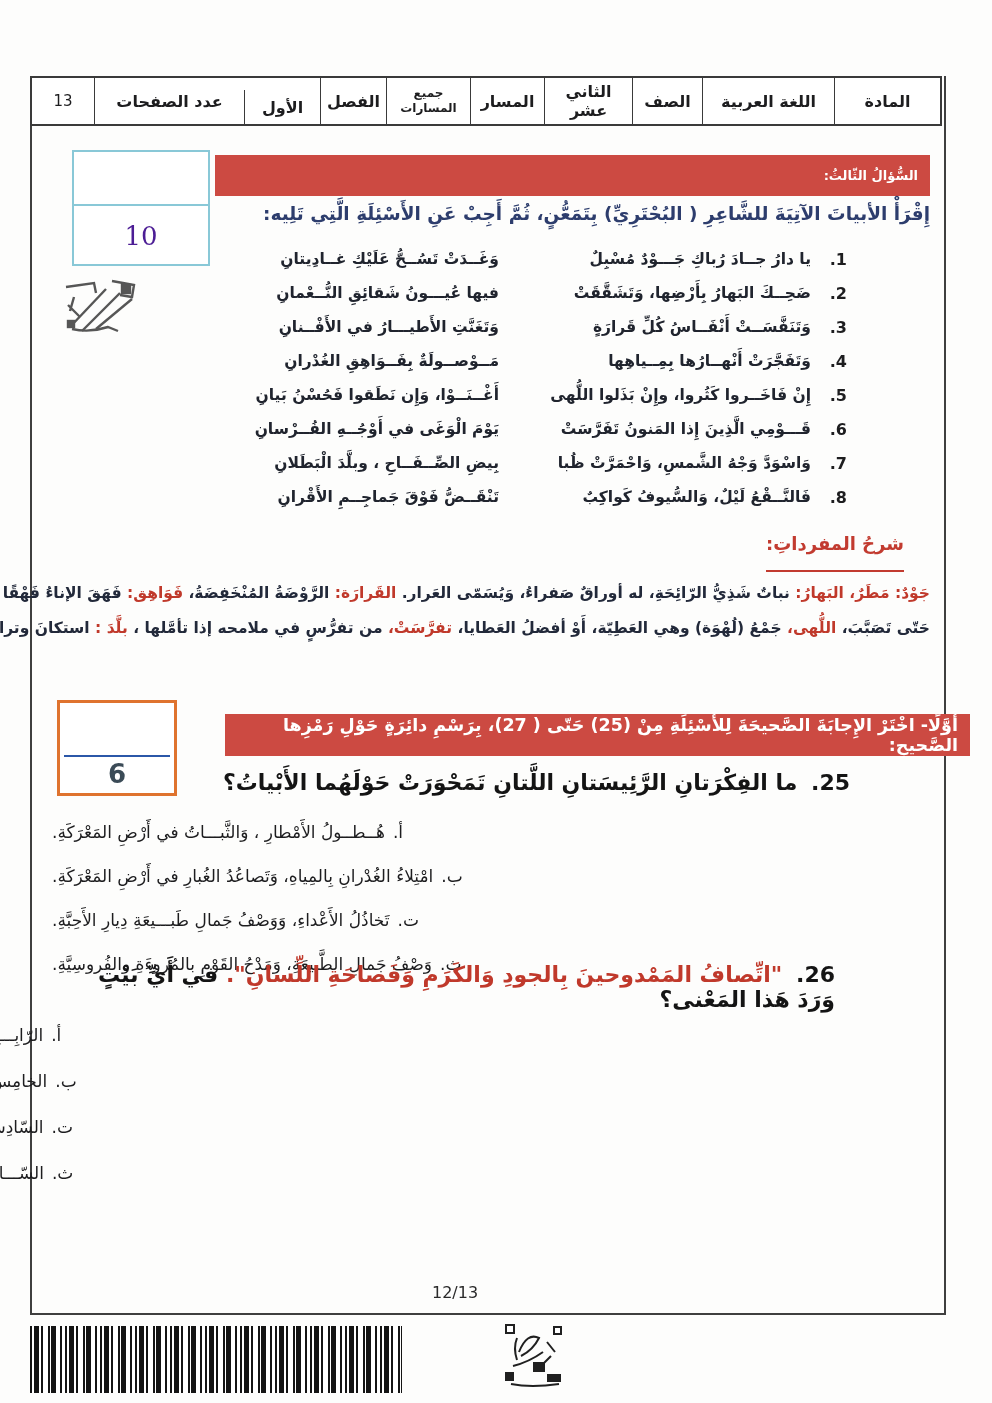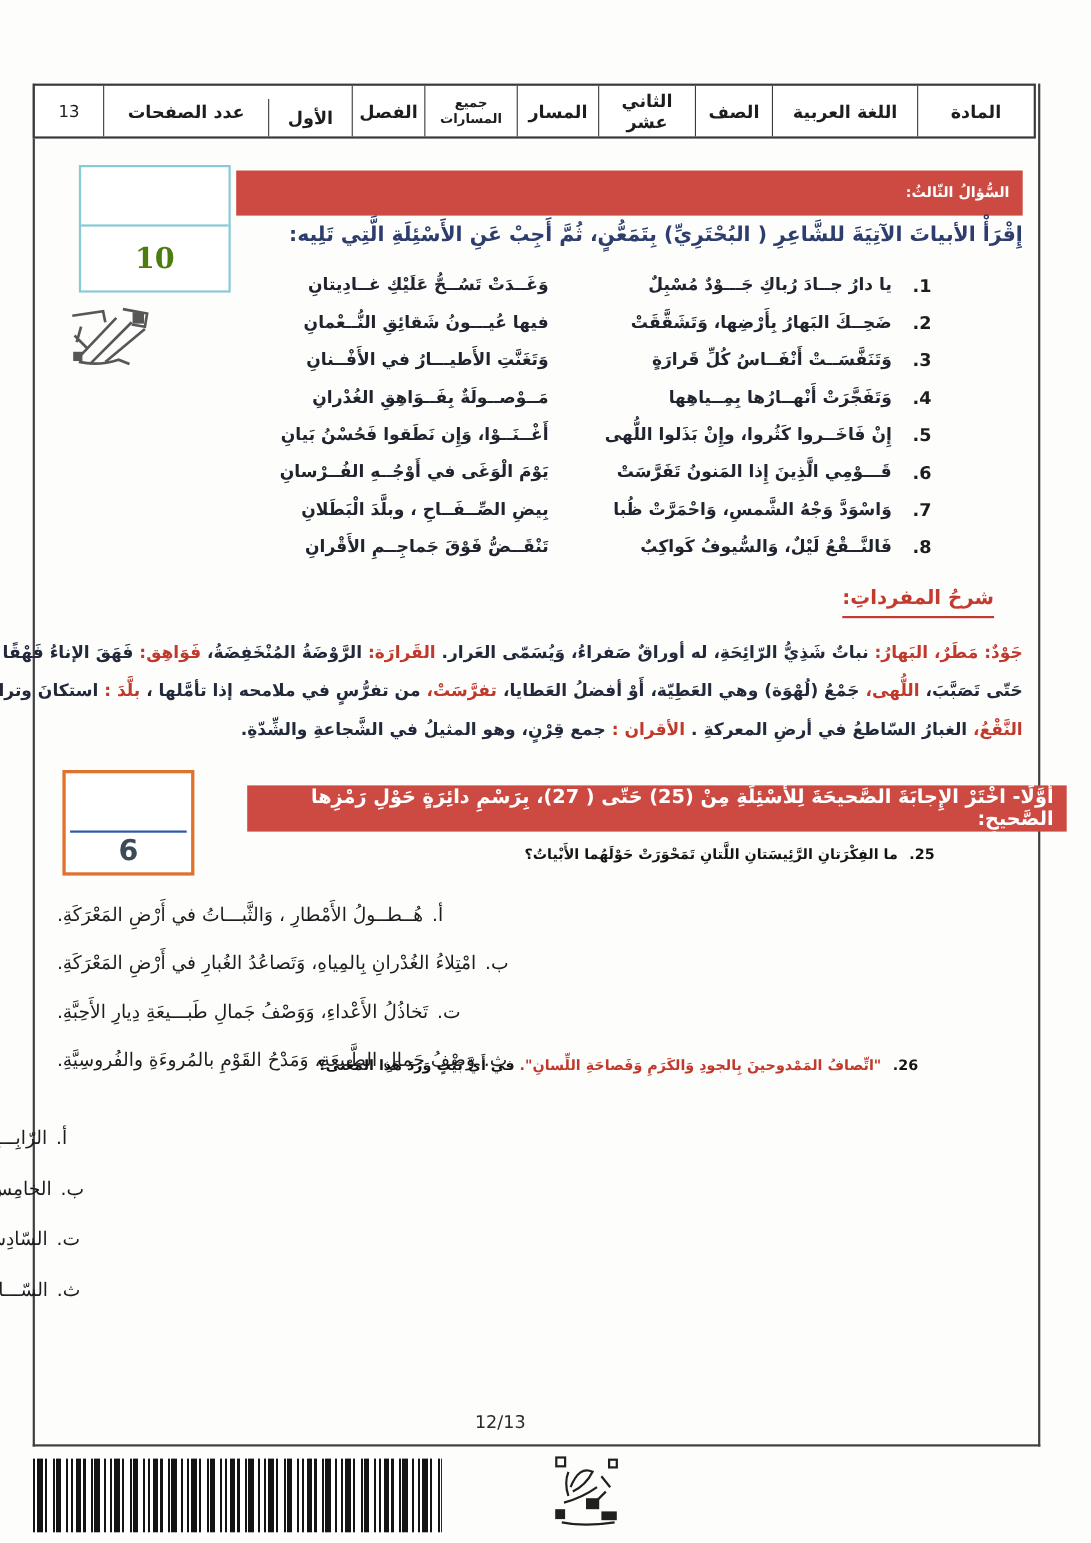--- a/index.html
+++ b/index.html
@@ -27,43 +27,43 @@
   .banner1{left:215px;top:155px;width:715px;height:41px;font-size:13px;}
   .banner2{left:185px;top:714px;width:745px;height:42px;font-size:17.5px;margin-left:40px;}
   
   .instruction{position:absolute;right:62px;top:203px;width:720px;direction:rtl;text-align:right;
     color:#2d3d6d;font-weight:bold;font-size:18.5px;}
   
   .score-box-10{position:absolute;left:72px;top:150px;width:138px;height:116px;
     border:2px solid #89c8d7;background:#fff;box-sizing:border-box;}
   .score-box-10 .row-top{height:52px;border-bottom:2px solid #89c8d7;}
   .score-box-10 .row-val{height:60px;display:flex;align-items:center;justify-content:center;
-    color:#4d7c0f;font-weight:bold;font-size:26px;font-family:"DejaVu Serif",serif;}
+    color:#4c1d95;font-weight:normal;font-size:26px;font-family:"DejaVu Serif",serif;}
   .score-box-6{position:absolute;left:57px;top:700px;width:120px;height:96px;
     border:3px solid #df732e;background:#fff;box-sizing:border-box;}
   .score-box-6 .divider{position:absolute;left:4px;right:4px;top:52px;height:2px;background:#2b57a8;}
   .score-box-6 .val{position:absolute;left:0;right:0;top:56px;text-align:center;
     color:#3b4b57;font-weight:bold;font-size:26px;}
   
   .poem{position:absolute;left:222px;top:242px;width:625px;direction:rtl;}
   .verse{display:flex;direction:rtl;align-items:center;height:34px;}
   .vnum{width:36px;font-weight:bold;font-size:16px;color:#1d1d1f;flex:0 0 auto;}
   .vright{width:312px;flex:0 0 auto;text-align:right;font-weight:bold;font-size:15.5px;
     white-space:nowrap;color:#20242e;}
   .vleft{flex:1;text-align:right;font-weight:bold;font-size:15.5px;white-space:nowrap;color:#20242e;}
   
   .vocab-heading{position:absolute;right:88px;top:533px;color:#c23b30;font-weight:bold;font-size:18px;
-    border-bottom:2px solid #c23b30;padding-bottom:6px;direction:rtl;}
+    border-bottom:2px solid #c23b30;padding-bottom:16px;direction:rtl;}
   .vocab-text{position:absolute;right:62px;left:55px;top:576px;direction:rtl;text-align:right;
     font-size:15.5px;font-weight:bold;color:#22293a;}
   .vline{line-height:35px;white-space:nowrap;}
   .vline .red{color:#c0392b;}
   
   .question{position:absolute;right:62px;width:760px;direction:rtl;text-align:right;font-weight:bold;}
-  .q-head{font-size:13px;color:#141414;}
+  .q-head{font-size:22px;color:#141414;}
   .q-num{margin-left:6px;}
   .q-red{color:#c0392b;}
   .q25{top:770px;padding-right:80px;}
   .q26{top:962px;padding-right:95px;}
   .options{position:absolute;right:62px;width:760px;direction:rtl;text-align:left;font-weight:normal;}
   .opts25{top:810px;padding-right:118px;}
   .opts25 .opt{height:44px;line-height:44px;font-size:17px;white-space:nowrap;}
   .opts26{top:1012px;padding-right:185px;}
   .opts26 .opt{height:46px;line-height:46px;font-size:17px;}
   .opt .okey{margin-left:8px;}
@@ -159,21 +159,20 @@
       <span class="vnum">8.</span>
       <span class="vright">فَالنَّــقْعُ لَيْلٌ، وَالسُّيوفُ كَواكِبٌ</span>
       <span class="vleft">تَنْقَــضُّ فَوْقَ جَماجِــمِ الأَقْرانِ</span>
     </div>
   </div>
 
 <div class="vocab-heading">شرحُ المفرداتِ:</div>
 <div class="vocab-text">
     <div class="vline"><span class="red">جَوْدٌ: مَطَرٌ، البَهارُ: </span><span>نباتٌ شَذِيُّ الرّائِحَةِ، له أوراقٌ صَفراءُ، وَيُسَمّى العَرار. </span><span class="red">القَرارَة: </span><span>الرَّوْضَةُ المُنْخَفِضَةُ، </span><span class="red">فَوَاهِق: </span><span>فَهَقَ الإناءُ فَهْقًا ؛ امْتَلَأَ</span></div>
     <div class="vline"><span>حَتّى تَصَبَّبَ، </span><span class="red">اللُّهى، </span><span>جَمْعُ (لُهْوَة) وهي العَطِيّة، أَوْ أفضلُ العَطايا، </span><span class="red">تفرَّسَتْ، </span><span>من تفرُّسٍ في ملامحه إذا تأمَّلها ، </span><span class="red">بلَّدَ : </span><span>استكانَ وتراجَعَ،</span></div>
-    <div class="vline"><span class="red">النَّقْعُ، </span><span>الغبارُ السّاطعُ في أرضِ المعركةِ . </span><span class="red">الأقران : </span><span>جمع قِرْنٍ، وهو المثيلُ في الشَّجاعةِ والشِّدّةِ.</span></div>
   </div>
 
 <div class="banner banner2">
   <span>أَوَّلًا- اخْتَرْ الإِجابَةَ الصَّحيحَةَ لِلأَسْئِلَةِ مِنْ (25) حَتّى ( 27)، بِرَسْمِ دائِرَةٍ حَوْلِ رَمْزِها الصَّحيحِ:</span>
 </div>
 
 <div class="score-box-6">
   <div class="divider"></div>
   <div class="val">6</div>
 </div>

